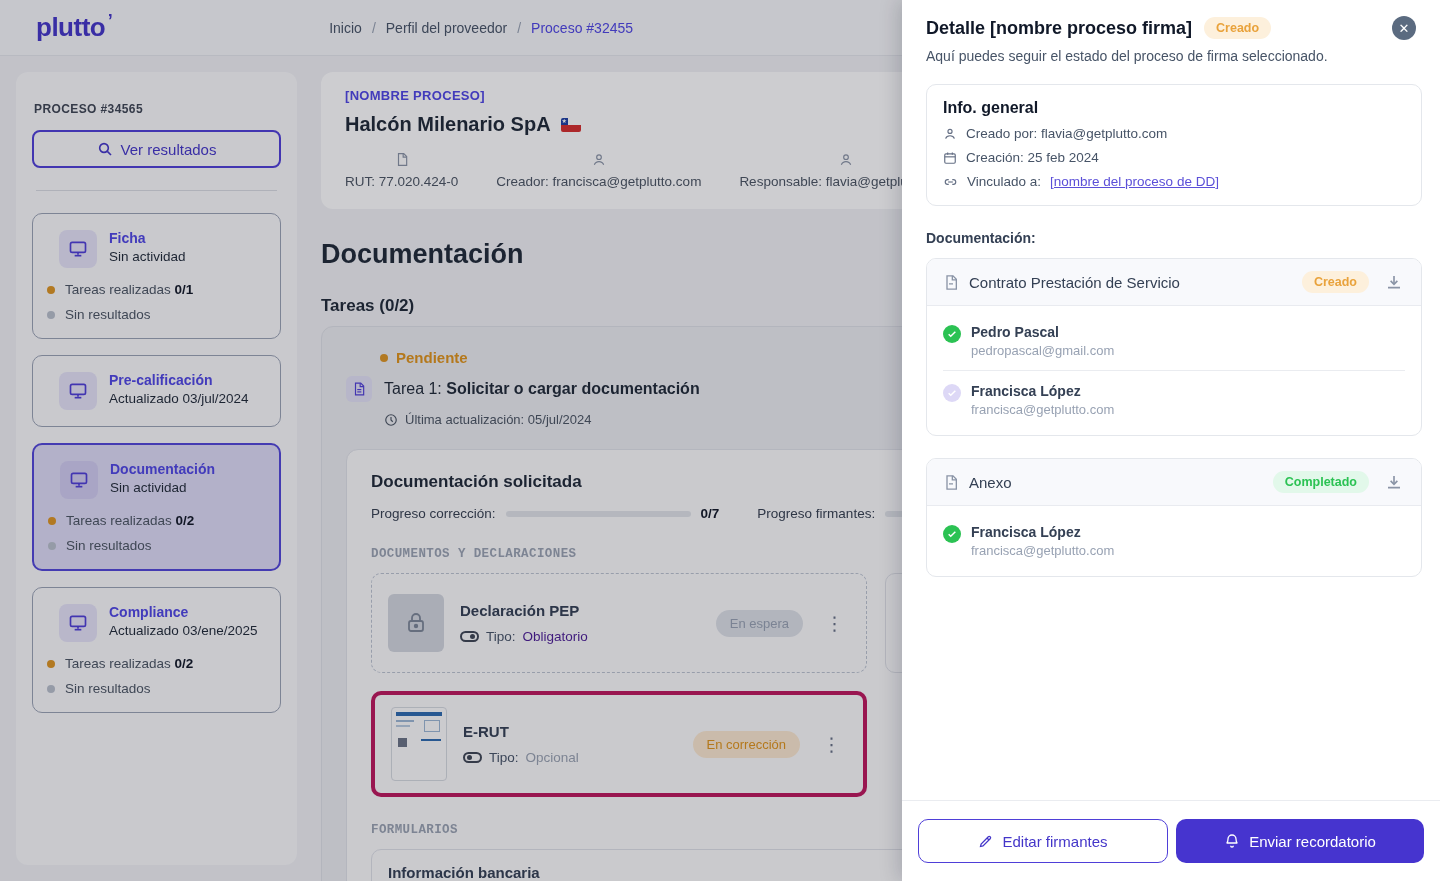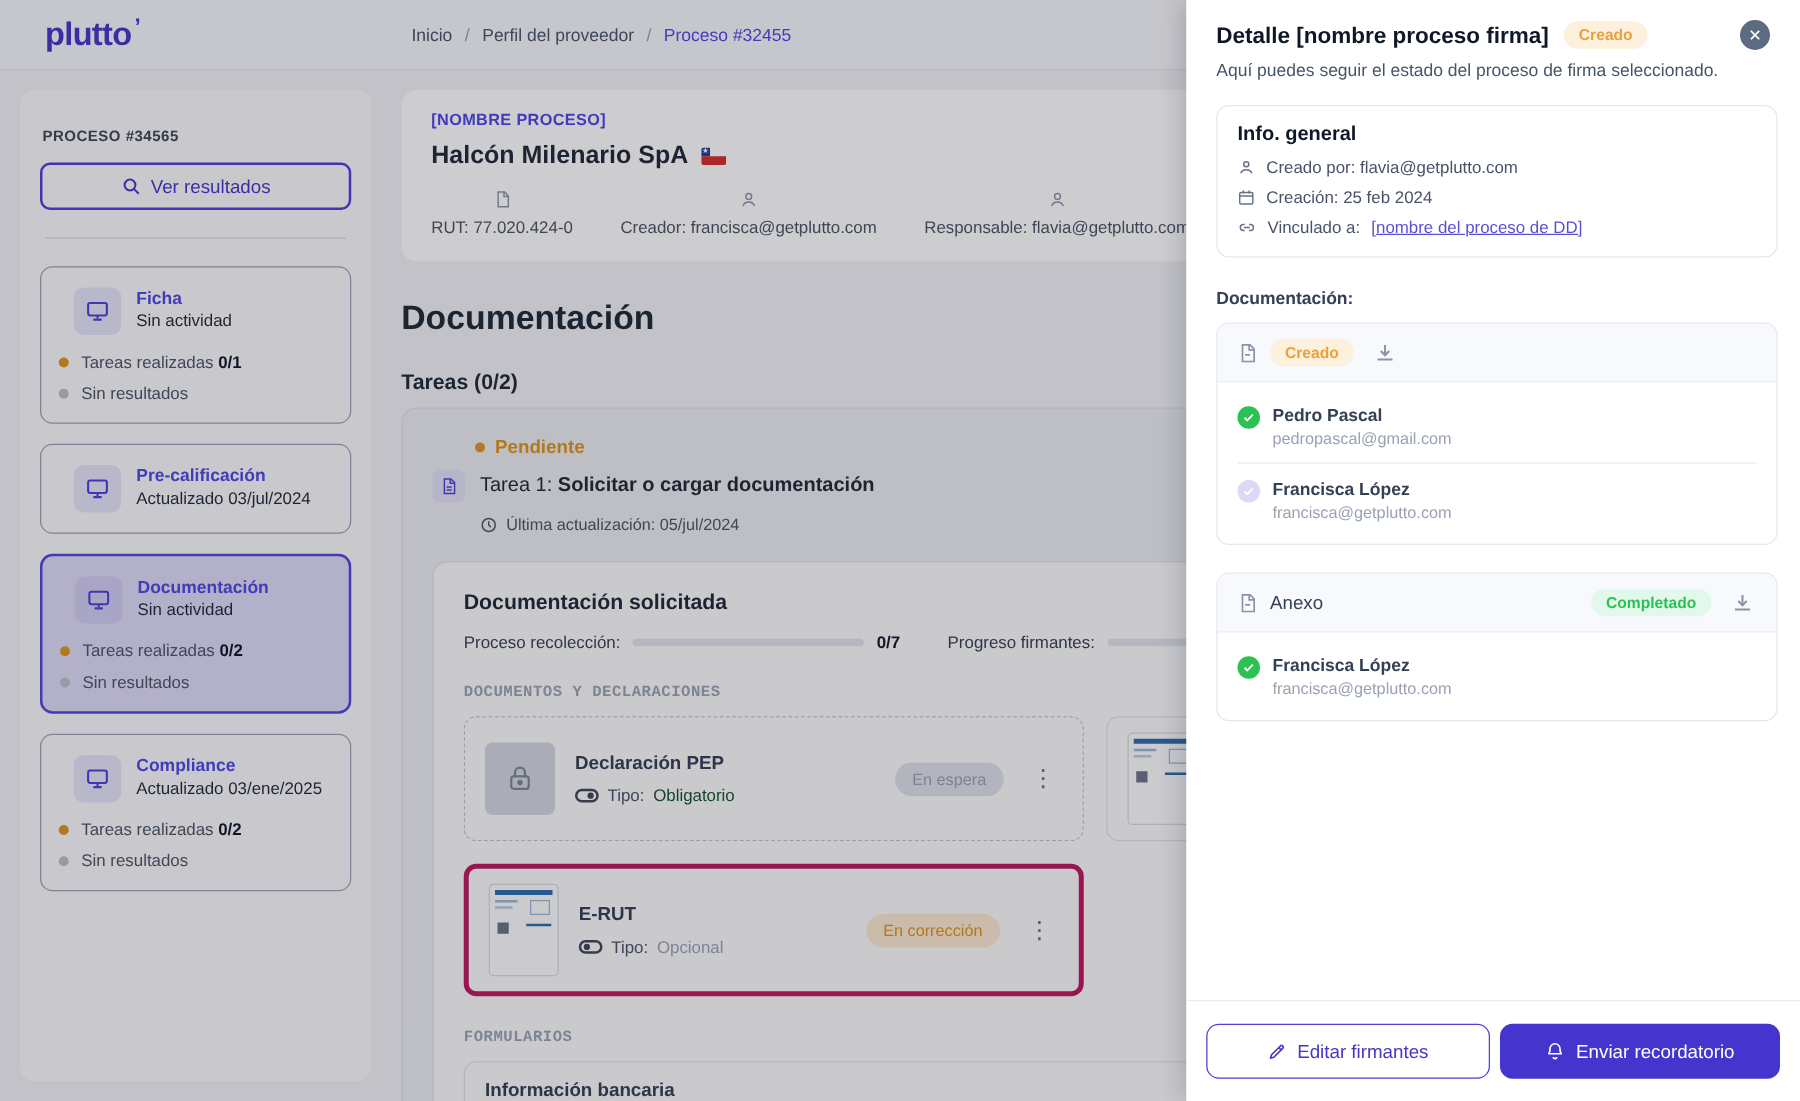--- a/index.html
+++ b/index.html
@@ -79,38 +79,38 @@
   .thumb-doc { width:56px; height:74px; border-radius:4px; background:#fdfdfd; border:1px solid #d6dae0; position:relative; flex:none; overflow:hidden; }
   .thumb-doc .bar { position:absolute; top:4px; left:4px; right:4px; height:4px; background:#2e6bb0; }
   .thumb-doc .l1 { position:absolute; top:12px; left:4px; width:18px; height:2px; background:#9db7d4; }
   .thumb-doc .l2 { position:absolute; top:17px; left:4px; width:14px; height:2px; background:#b9cbe0; }
   .thumb-doc .bx { position:absolute; top:12px; right:6px; width:16px; height:12px; border:1px solid #9db7d4; }
   .thumb-doc .qr { position:absolute; top:30px; left:6px; width:9px; height:9px; background:#6b7486; }
   .thumb-doc .l3 { position:absolute; top:31px; right:5px; width:20px; height:2px; background:#2e6bb0; }
   .doc-main { flex:1; }
   .doc-name { font-size:15px; font-weight:bold; color:#344054; }
   .tipo-row { display:flex; align-items:center; gap:7px; margin-top:10px; font-size:13.5px; color:#475467; }
-  .tipo-link { color:#14532d; }
+  .tipo-link { color:#4c1d95; }
   .tipo-muted { color:#9aa3b2; }
   .toggle { width:19px; height:11px; border:2px solid #3f4654; border-radius:6px; position:relative; flex:none; }
   .toggle .knob { position:absolute; top:1px; width:5px; height:5px; border-radius:50%; background:#3f4654; }
   .toggle.on .knob { left:2px; }
   .toggle.off .knob { right:2px; }
   .badge { font-size:13px; font-weight:500; border-radius:14px; padding:6px 14px; flex:none; }
   .badge.waiting { background:#dde1e7; color:#98a2b3; }
   .badge.warn { background:#fbe9d0; color:#e0941b; }
   .kebab { font-size:19px; color:#667085; padding:0 6px; cursor:pointer; flex:none; line-height:1; }
   .partial-card { border:1px solid #dfe1e7; border-radius:10px; padding:12px 16px; display:flex; align-items:flex-start; }
   .form-card { border:1px solid #dfe1e7; border-radius:10px; padding:14px 16px; width:100%; }
 
   
   .scrim { position:fixed; inset:0; background:rgba(17,19,31,0.21); z-index:50; }
 
   
-  .drawer { position:fixed; top:0; right:0; width:491px; height:881px; background:#ffffff; z-index:100; box-shadow:-4px 0 18px rgba(16,24,40,0.18); display:flex; flex-direction:column; }
+  .drawer { position:fixed; top:0; right:0; width:538px; height:881px; background:#ffffff; z-index:100; box-shadow:-4px 0 18px rgba(16,24,40,0.18); display:flex; flex-direction:column; }
   .drawer-head { padding:16px 24px 0; }
   .dtitle-row { display:flex; align-items:center; gap:12px; }
   .dtitle { font-size:18px; font-weight:bold; color:#101828; }
   .badge-creado { background:#fdf0dc; color:#e9a23b; font-size:12.5px; font-weight:bold; border-radius:12px; padding:4px 12px; }
   .close-btn { margin-left:auto; width:24px; height:24px; border-radius:50%; background:#5b6b80; color:#fff; border:none; display:flex; align-items:center; justify-content:center; font-size:13px; cursor:pointer; flex:none; }
   .dsub { font-size:14px; color:#475467; margin-top:8px; }
   .drawer-body { padding:20px 18px 0 24px; flex:1; overflow:hidden; }
   .info-card { border:1px solid #e4e7ec; border-radius:10px; padding:14px 16px 16px; }
   .info-title { font-size:16px; font-weight:bold; color:#101828; }
   .info-row { display:flex; align-items:flex-end; gap:9px; margin-top:9px; font-size:13.5px; color:#475467; }
@@ -320,21 +320,21 @@
               <circle cx="12" cy="12" r="9"></circle>
               <path d="M12 7v5l3 3"></path>
             </svg>
           <span>Última actualización: 05/jul/2024</span>
         </div>
 
         <div class="docs-card">
           <h3>Documentación solicitada</h3>
           <div class="progress-row">
             <div class="pgroup">
-              <span>Proceso recolección:</span>
+              <span>Progreso corrección:</span>
               <span class="ptrack" style="width:185px"></span>
               <span class="pval">0/7</span>
             </div>
             <div class="pgroup">
               <span>Progreso firmantes:</span>
               <span class="ptrack" style="width:118px"></span>
               <span class="pval">0</span>
             </div>
           </div>
 
@@ -460,20 +460,21 @@
 
     <div class="docs-label">Documentación:</div>
 
     <div class="sig-card">
       <div class="sig-head">
         <svg width="16" height="17" viewBox="0 0 24 24" fill="none" stroke="currentColor" stroke-width="2">
             <path d="M6 2h9l5 5v15H6z"></path>
             <path d="M14 2v6h6"></path>
             <line x1="9" y1="14" x2="15" y2="14"></line>
           </svg>
+        <span class="sig-doc-name">Contrato Prestación de Servicio</span>
         <span class="badge-creado">Creado</span>
         <button class="dl-btn">
           <svg width="18" height="18" viewBox="0 0 24 24" fill="none" stroke="currentColor" stroke-width="2.2">
               <path d="M12 4v10"></path>
               <path d="M7.5 10.5L12 15l4.5-4.5"></path>
               <path d="M4 19.5h16"></path>
             </svg>
         </button>
       </div>
       <div class="sig-body">

